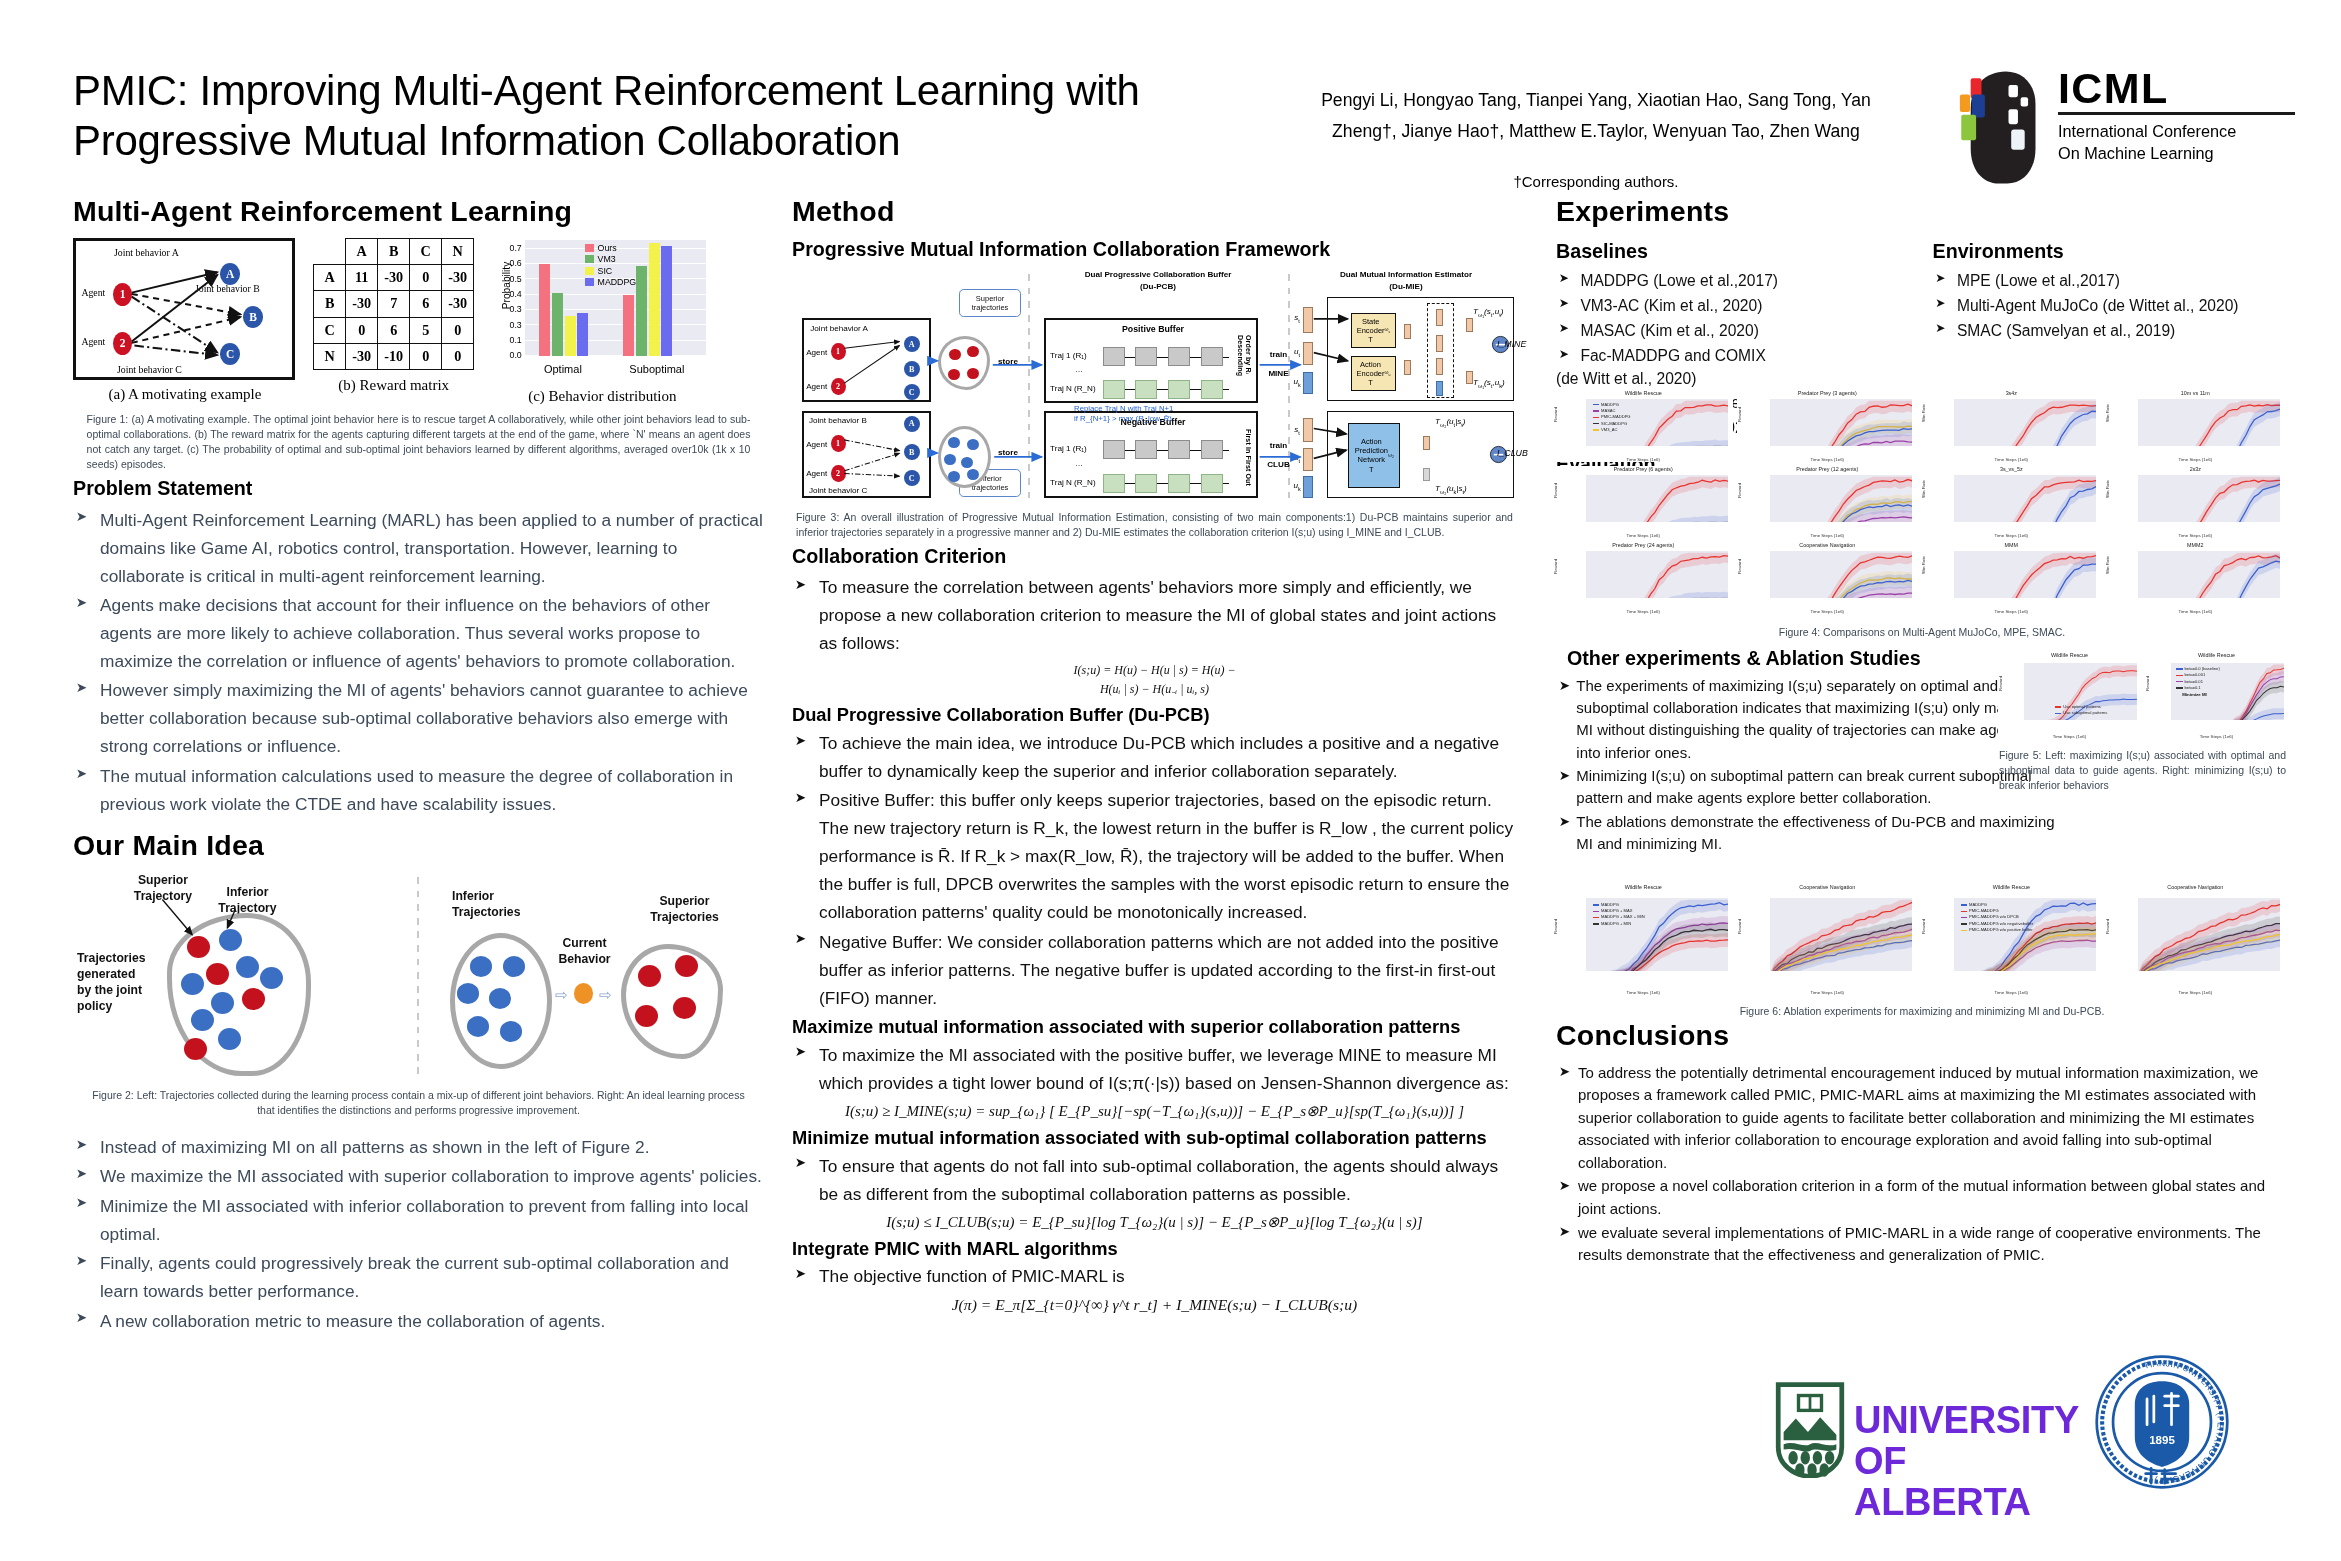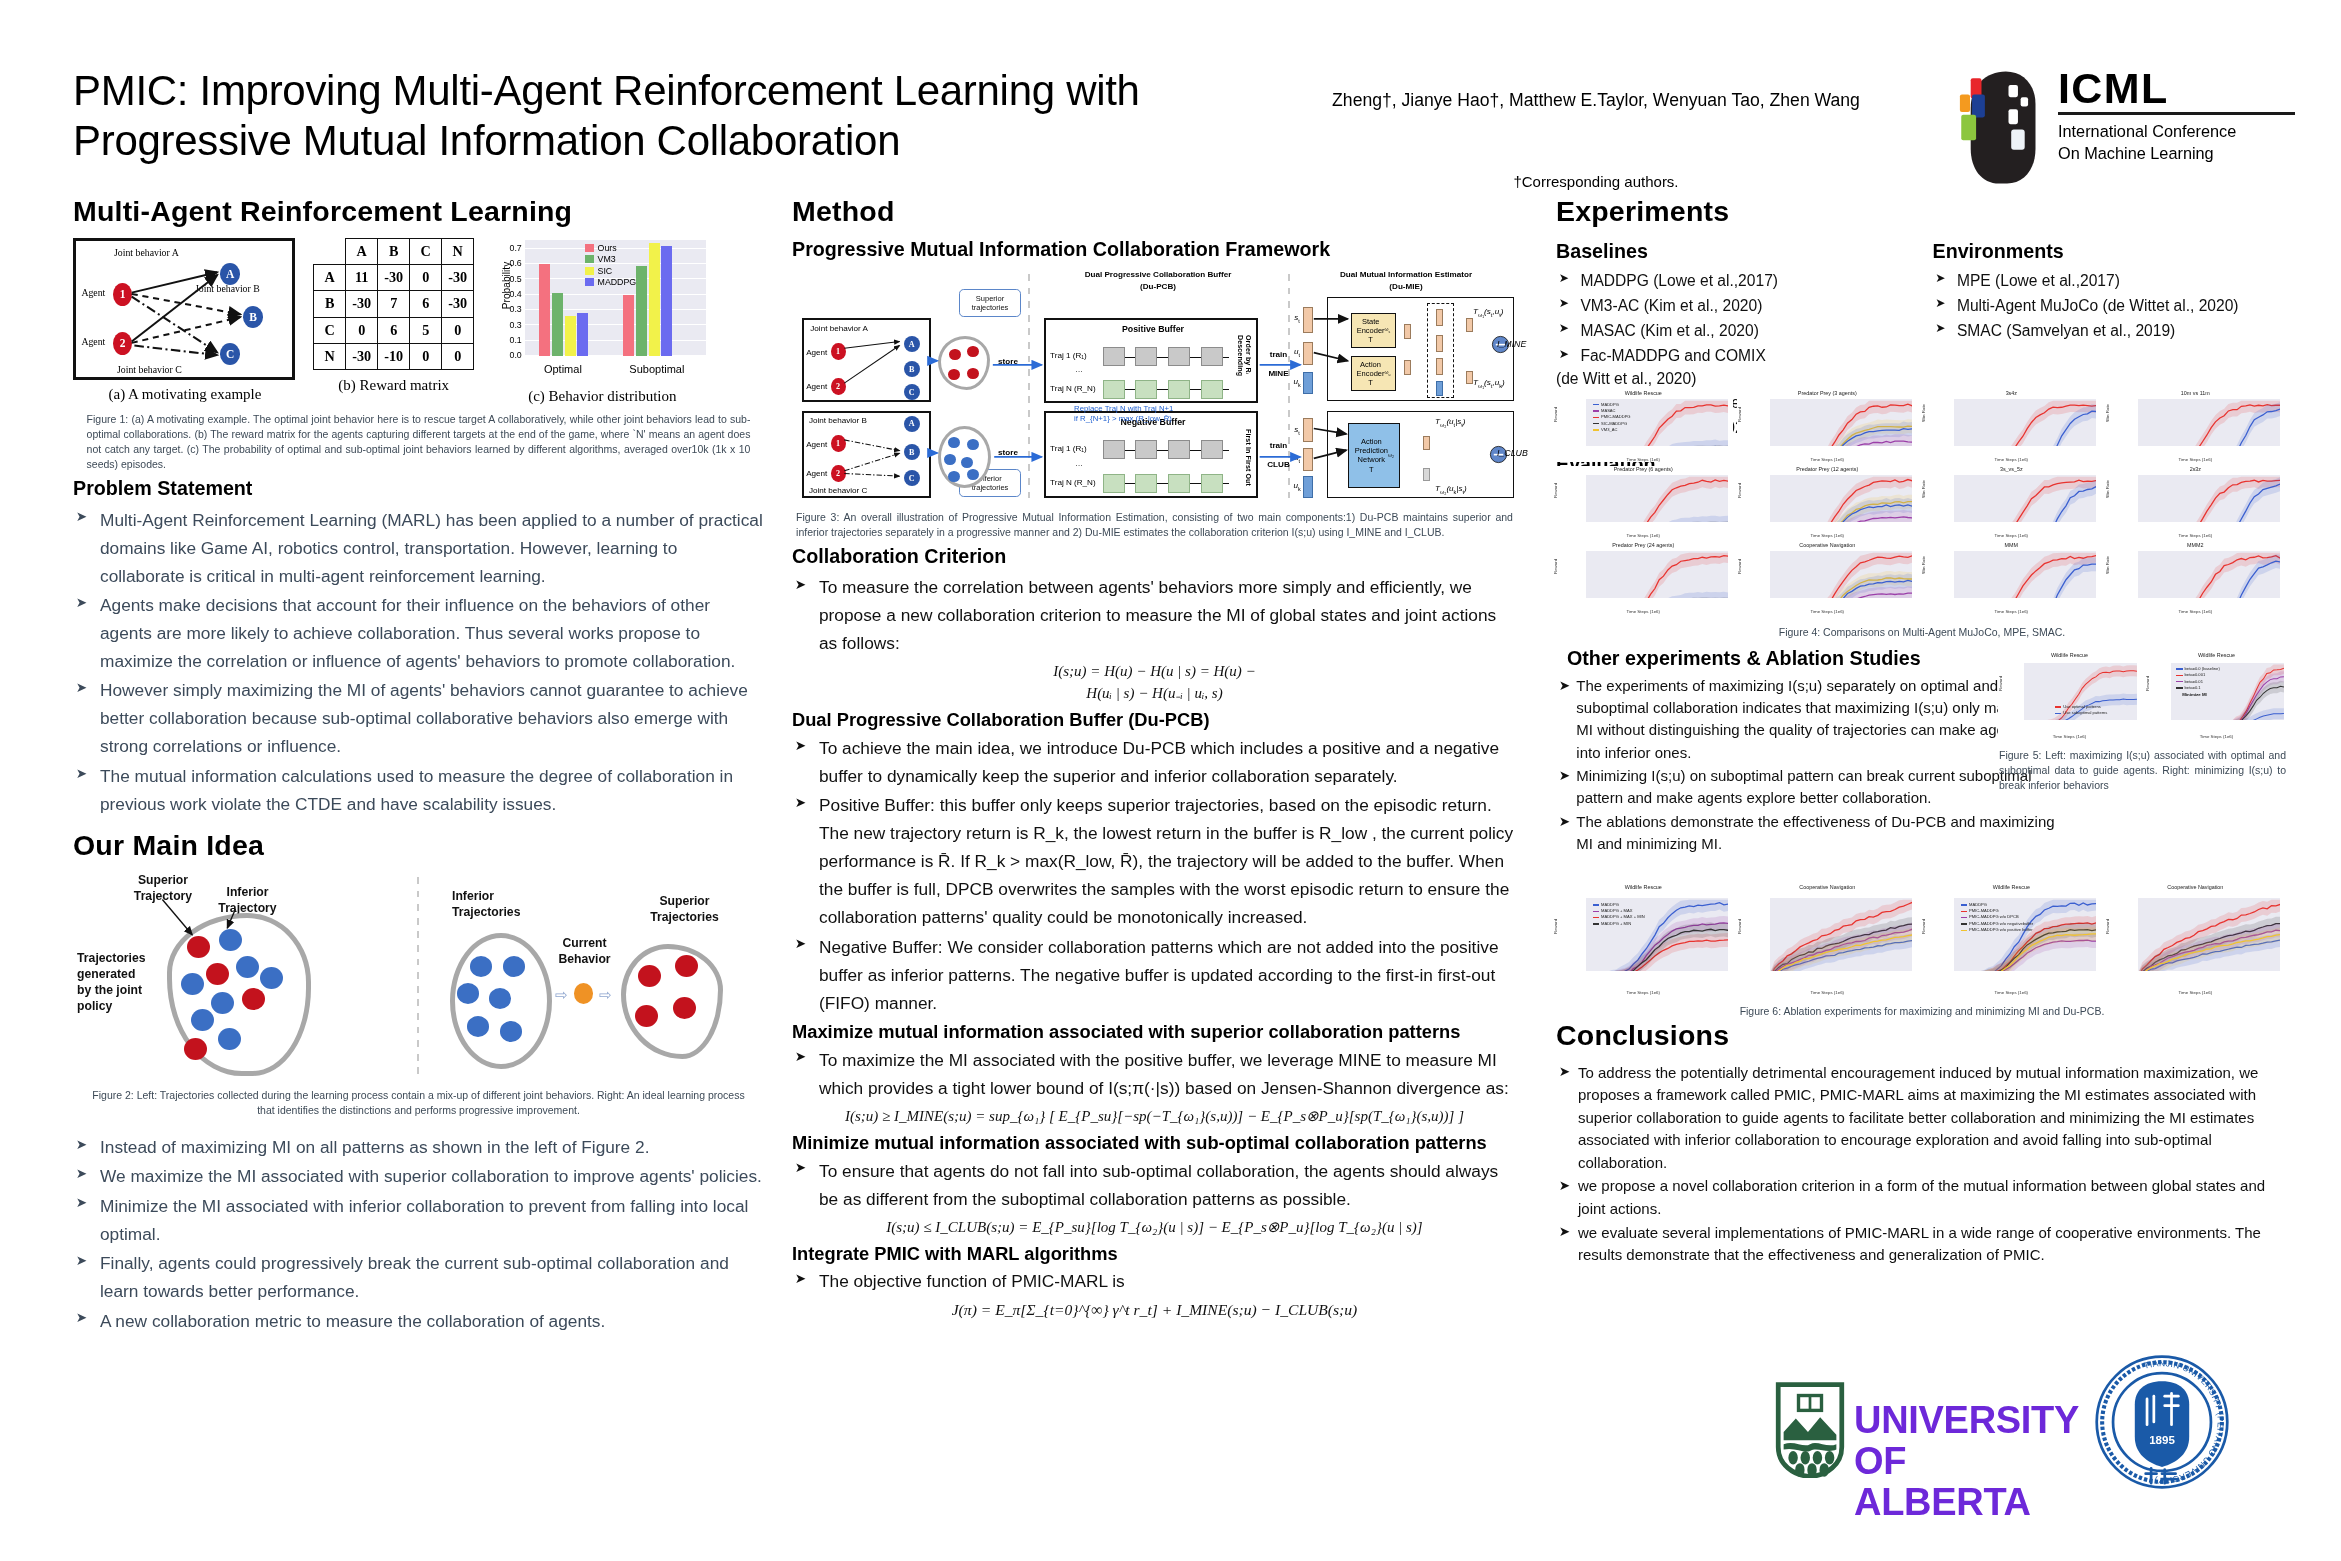--- a/index.html
+++ b/index.html
@@ -58,21 +58,21 @@
     color: #3c4a5a; margin-bottom: 1.4px;
   }
   ul.bul > li::before {
     content: "\27A4"; position: absolute; left: 2.7px; top: 0.7px;
     font-size: 13.6px; color: #3c4a5a;
   }
   ul.bul.dark > li { color: #101010; }
   ul.bul.dark > li::before { color: #101010; }
 
   .eq { text-align: center; font-family: "Liberation Serif", serif; font-style: italic;
-        font-size: 15px; margin: 5.4px 0 6.8px 0; color: #111; }
+        font-size: 12px; margin: 5.4px 0 6.8px 0; color: #111; }
   sub.s { font-size: .68em; vertical-align: sub; font-style: normal; }
 
   
   .fig1 { display: flex; gap: 12.2px; align-items: flex-start; margin-top: 5.4px; }
   .f1a { width: 224px; }
   .f1b { width: 169px; }
   .f1c { width: 224px; }
   .panel-cap { text-align: center; font-family: "Liberation Serif", serif;
                font-size: 15px; margin-top: 6.8px; color: #000; }
 
@@ -176,20 +176,21 @@
 </style>
 </head>
 <body>
 
 <div class="poster">
 
   <div class="header">
     <div class="title">PMIC: Improving Multi-Agent Reinforcement Learning with Progressive Mutual Information Collaboration</div>
 
     <div class="authors">
+      <div>Pengyi Li, Hongyao Tang, Tianpei Yang, Xiaotian Hao, Sang Tong, Yan</div>
       <div>Zheng†, Jianye Hao†, Matthew E.Taylor, Wenyuan Tao, Zhen Wang</div>
     </div>
     <div class="corresponding">†Corresponding authors.</div>
 
     <div class="icml">
       <svg class="icml-mark" viewBox="0 0 160 178">
         <path d="M96 6 C122 6 140 26 140 54 L140 120 C140 152 122 172 98 172 L86 172 C60 172 44 150 44 120 L44 60 C44 28 66 6 96 6 Z" fill="#231f20"></path>
         <rect x="100" y="26" width="14" height="18" rx="3" fill="#fff"></rect>
         <rect x="118" y="44" width="11" height="14" rx="3" fill="#fff"></rect>
         <rect x="100" y="62" width="14" height="22" rx="3" fill="#fff"></rect>

